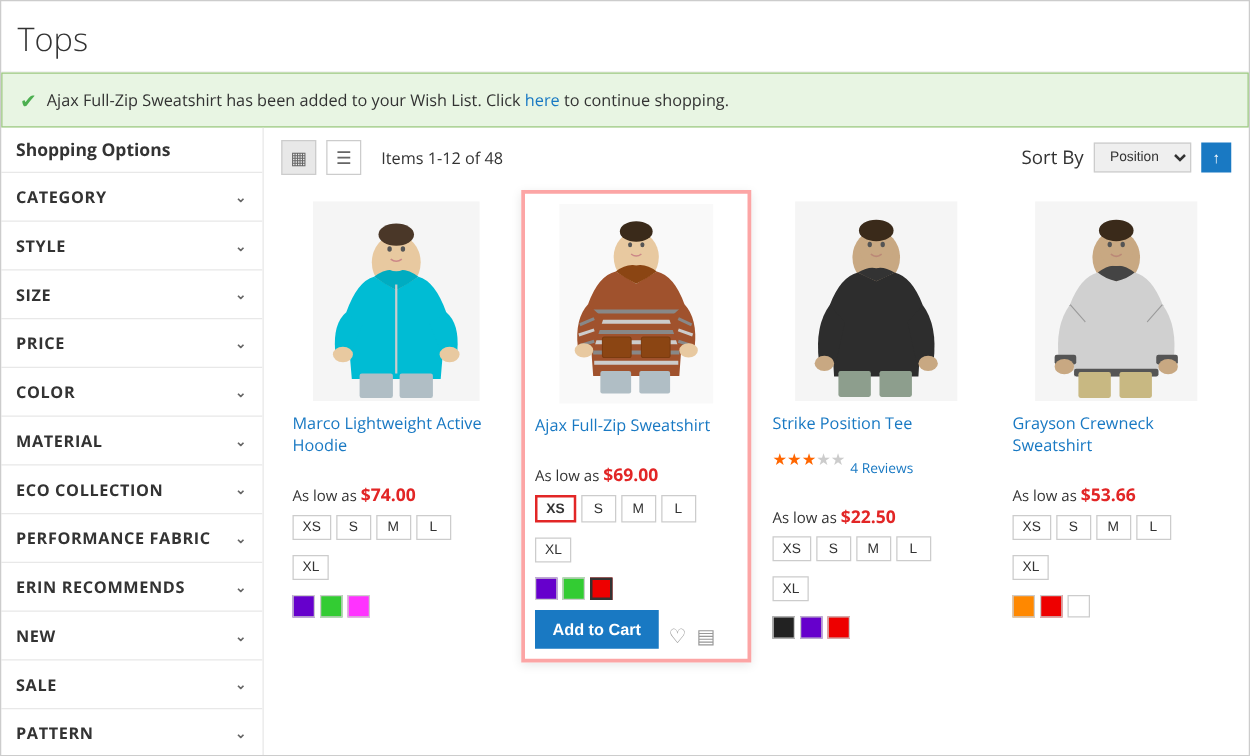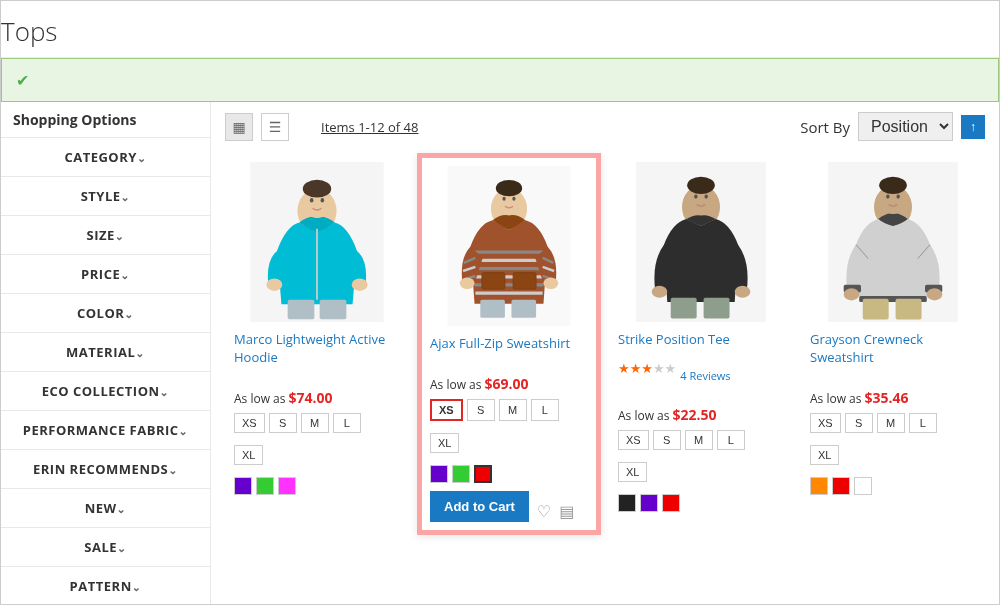--- a/index.html
+++ b/index.html
@@ -1,53 +1,53 @@
 <!DOCTYPE html>
 <html><head>
   <meta charset="utf-8">
   <style>
     * { box-sizing: border-box; margin: 0; padding: 0; }
     body { font-family: 'Open Sans', Arial, sans-serif; font-size: 13px; color: #333; background: #fff; width: 1000px; height: 605px; overflow: hidden; }
     
     .page-wrapper { display: flex; flex-direction: column; height: 605px; border: 1px solid #ccc; }
     
-    .page-header { padding: 12px 0 8px; border-bottom: 1px solid #eee; }
+    .page-header { padding: 12px 13px 8px; border-bottom: 1px solid #eee; }
     .page-title { font-size: 26px; font-weight: 300; color: #333; }
     
     .notification-bar { background: #e8f5e3; border: 1px solid #9dc882; padding: 10px 14px; display: flex; align-items: center; gap: 8px; font-size: 13px; color: #333; }
     .notification-icon { color: #4caf50; font-size: 16px; }
     .notification-link { color: #1979c3; text-decoration: none; }
     
     .main-area { display: flex; flex: 1; overflow: hidden; }
     
     
     .sidebar { width: 210px; min-width: 210px; border-right: 1px solid #e8e8e8; overflow-y: auto; padding: 0 0; }
     .sidebar-title { font-size: 14px; font-weight: 700; padding: 8px 12px; color: #333; }
     .filter-group { border-top: 1px solid #e8e8e8; }
-    .filter-header { display: flex; justify-content: center; align-items: center; padding: 10px 12px; cursor: pointer; font-size: 13px; font-weight: 700; color: #333; text-transform: uppercase; letter-spacing: 0.5px; }
+    .filter-header { display: flex; justify-content: space-between; align-items: center; padding: 10px 12px; cursor: pointer; font-size: 13px; font-weight: 700; color: #333; text-transform: uppercase; letter-spacing: 0.5px; }
     .filter-chevron { font-size: 11px; color: #666; }
     
     
     .content { flex: 1; overflow-y: auto; padding: 10px 14px; }
     
     .toolbar { display: flex; align-items: center; justify-content: space-between; margin-bottom: 12px; }
     .toolbar-left { display: flex; align-items: center; gap: 8px; }
     .view-btn { width: 28px; height: 28px; display: flex; align-items: center; justify-content: center; border: 1px solid #ccc; background: #fff; cursor: pointer; color: #666; font-size: 14px; }
     .view-btn.active { background: #e8e8e8; }
-    .items-count { font-size: 13px; color: #333; margin-left: 24px; text-decoration: underline; }
+    .items-count { font-size: 13px; color: #333; margin-left: 8px; }
     .toolbar-right { display: flex; align-items: center; gap: 8px; }
     .sort-label { font-size: 15px; color: #333; }
-    .sort-select { border: 1px solid #ccc; padding: 4px 8px; font-size: 16px; color: #333; cursor: pointer; }
+    .sort-select { border: 1px solid #ccc; padding: 4px 8px; font-size: 11px; color: #333; cursor: pointer; }
     .sort-up-btn { background: #1979c3; color: white; border: none; width: 24px; height: 24px; display: flex; align-items: center; justify-content: center; cursor: pointer; font-size: 12px; }
     
     
     .product-grid { display: grid; grid-template-columns: repeat(4, 1fr); gap: 8px; }
     
     .product-card { border: 1px solid transparent; padding: 8px; position: relative; text-align: center; background: #fff; }
-    .product-card.active { border: 5px solid #fca5a5; box-shadow: 0 2px 8px rgba(0,0,0,0.1); }
+    .product-card.active { border: 3px solid #fca5a5; box-shadow: 0 2px 8px rgba(0,0,0,0.1); }
     
     .product-img { width: 100%; height: 160px; object-fit: cover; display: flex; align-items: center; justify-content: center; margin-bottom: 8px; }
     .product-img svg { width: 100%; height: 160px; }
     
     .product-name { font-size: 13px; color: #1979c3; margin-bottom: 4px; text-align: left; }
     .product-price { font-size: 12px; color: #333; text-align: left; margin-bottom: 6px; margin-top: 22px; }
     .product-price strong { color: #e22626; font-size: 14px; }
     
     .stars { color: #f60; font-size: 13px; }
     .star-empty { color: #ccc; }
@@ -71,20 +71,23 @@
 <body>
 
 <div class="page-wrapper">
 
   <div class="page-header">
     <h1 class="page-title">Tops</h1>
   </div>
 
   <div class="notification-bar">
     <span class="notification-icon">✔</span>
+    <span>
+      <span>Ajax Full-Zip Sweatshirt has been added to your Wish List. Click </span><a class="notification-link" href="#">here</a><span> to continue shopping.</span>
+    </span>
   </div>
 
   <div class="main-area">
 
     <div class="sidebar">
       <div class="sidebar-title">Shopping Options</div>
 
       <div class="filter-group">
         <div class="filter-header">
           <span>CATEGORY</span>
@@ -380,21 +383,21 @@
 
               <ellipse cx="75" cy="42" rx="16" ry="18" fill="#c8a882"></ellipse>
               <ellipse cx="69" cy="40" rx="2" ry="2.5" fill="#555"></ellipse>
               <ellipse cx="81" cy="40" rx="2" ry="2.5" fill="#555"></ellipse>
               <path d="M70 49 Q75 53 80 49" stroke="#b87" stroke-width="1.5" fill="none"></path>
               <ellipse cx="75" cy="27" rx="16" ry="10" fill="#3a2a1a"></ellipse>
             </svg>
           </div>
           <div class="product-name">Grayson Crewneck Sweatshirt</div>
           <div class="product-price">
-            <span>As low as</span> <strong>$35.46</strong>
+            <span>As low as</span> <strong>$53.66</strong>
           </div>
           <div class="size-options">
             <button class="size-btn">XS</button>
             <button class="size-btn">S</button>
             <button class="size-btn">M</button>
             <button class="size-btn">L</button>
           </div>
           <div class="size-options">
             <button class="size-btn">XL</button>
           </div>

